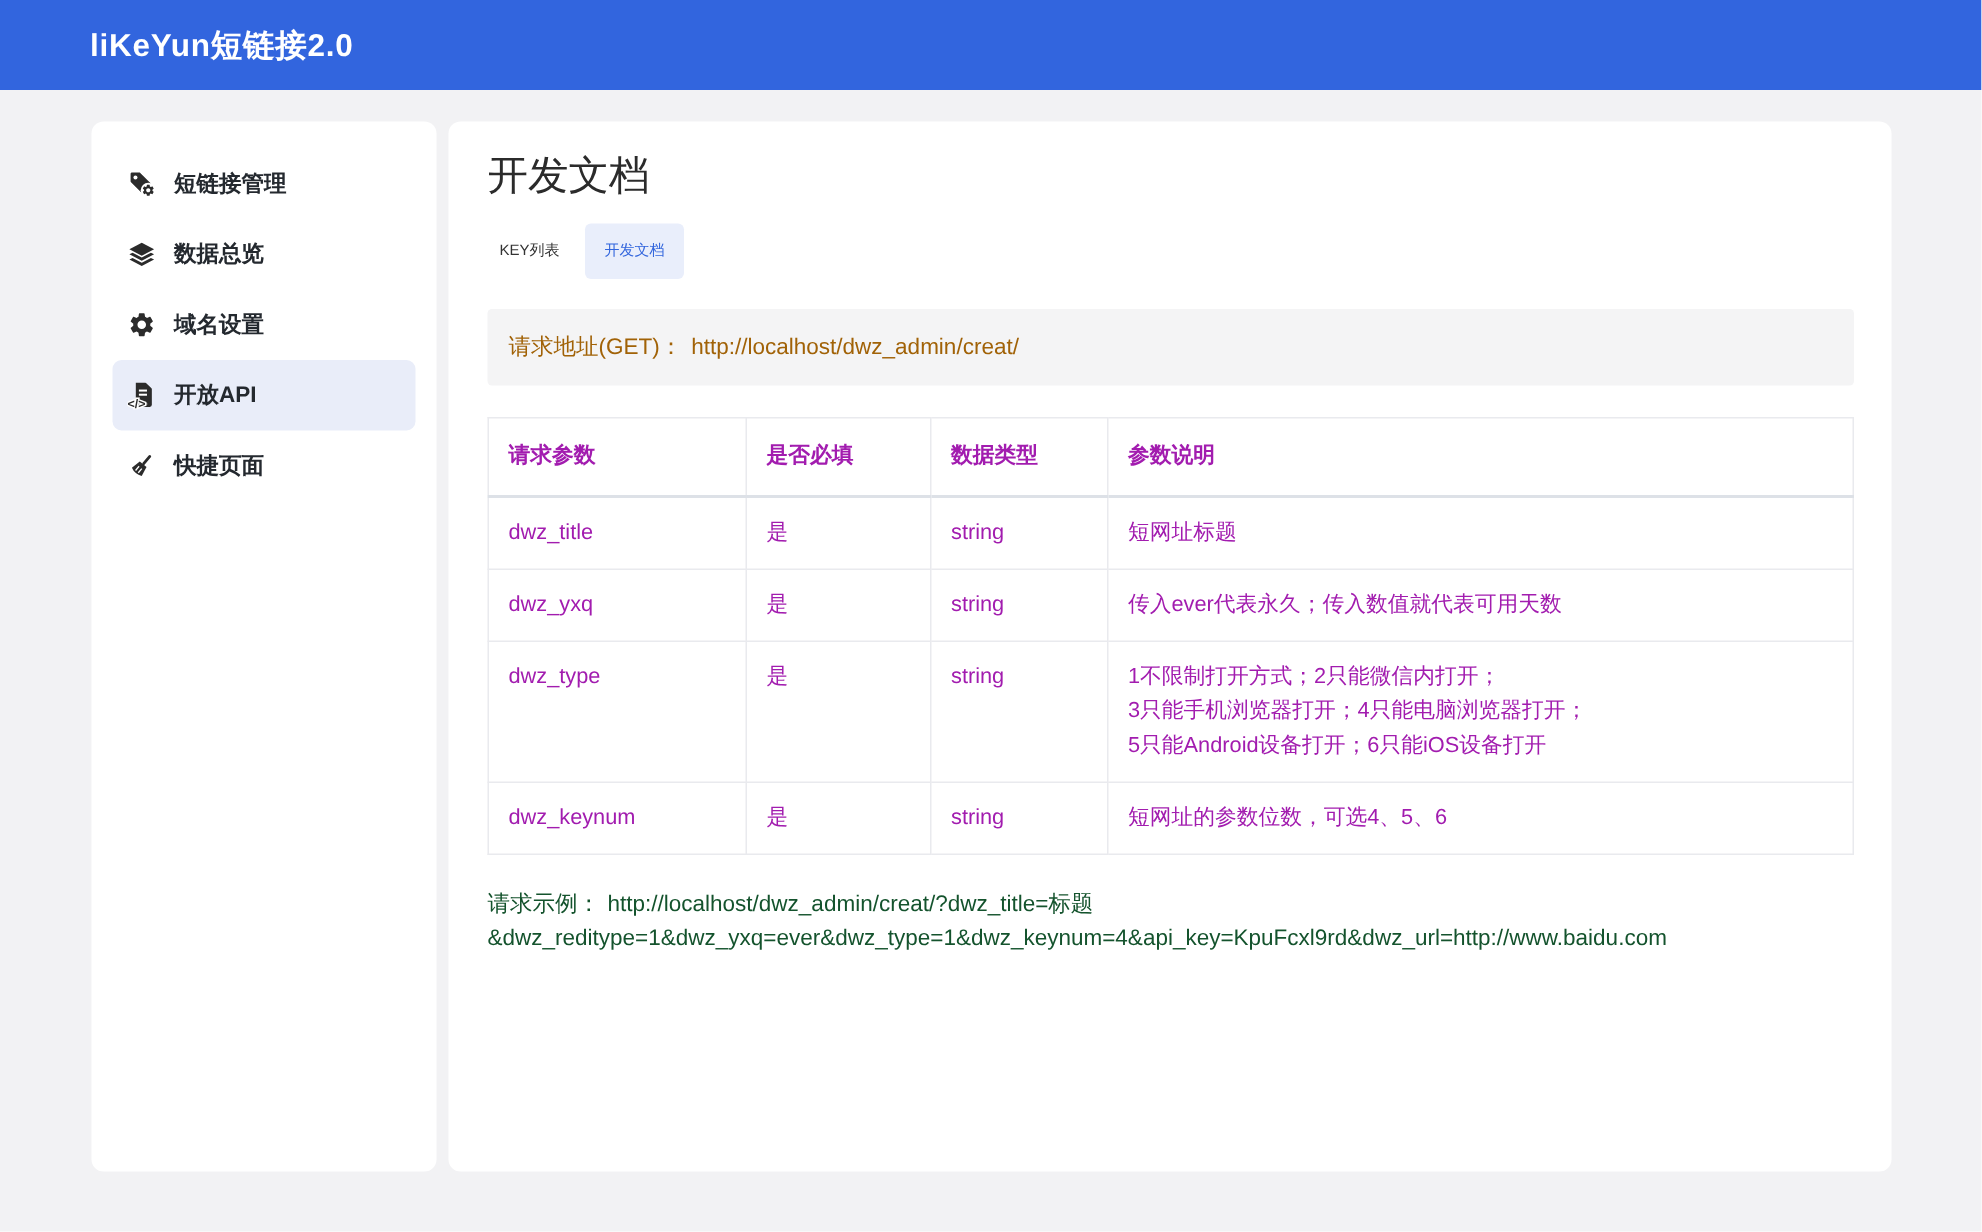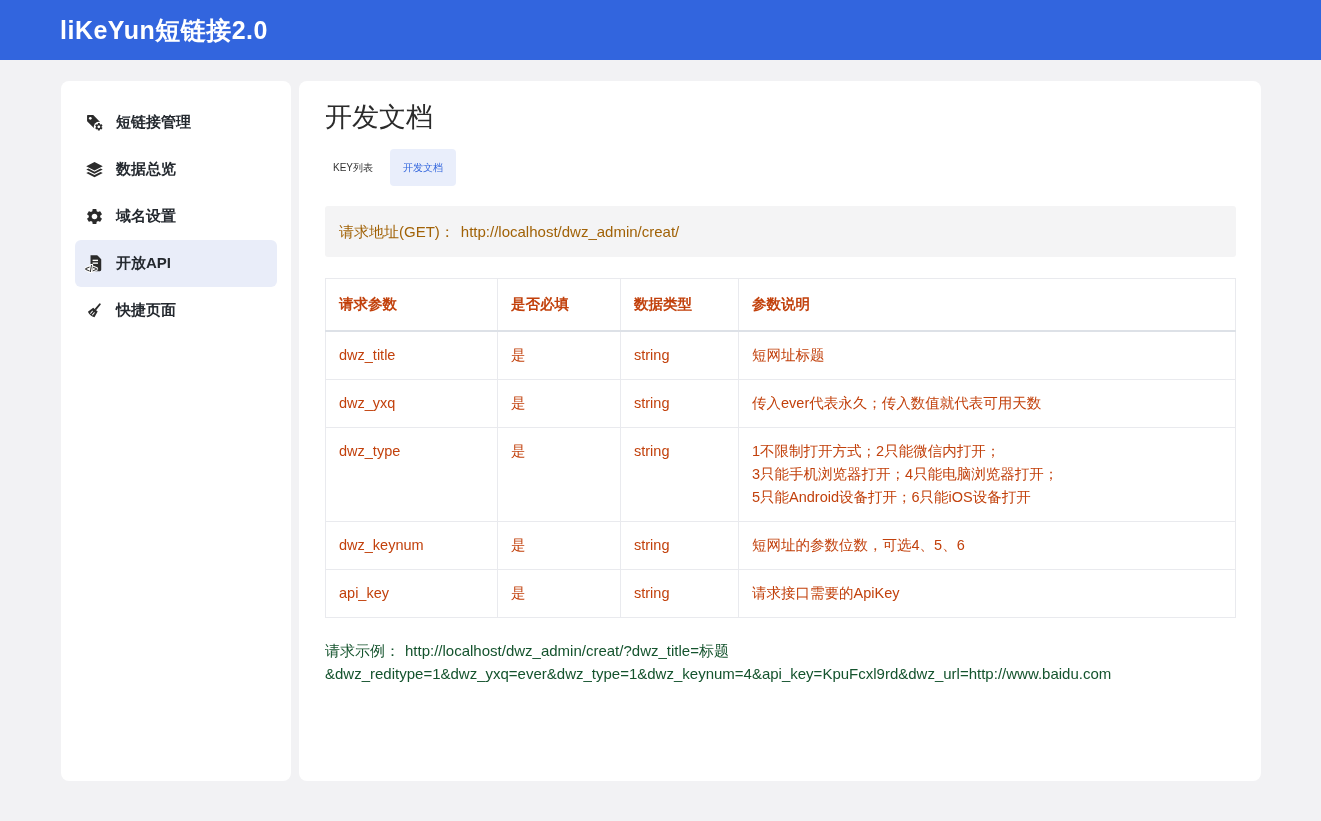--- a/index.html
+++ b/index.html
@@ -11,21 +11,21 @@
     color: #333;
   }
   
   .app-header {
     height: 60px;
     background: var(--header-bg, #3265de);
     display: flex; align-items: center;
     padding: 0 60px;
   }
   .logo {
-    color: #fff; font-size: 25px; font-weight: 700; letter-spacing: .5px;
+    color: #fff; font-size: 21px; font-weight: 700; letter-spacing: .5px;
   }
   
   .page {
     display: flex; align-items: stretch; gap: 8px;
     padding: 21px 60px 40px 61px;
   }
   .card { background: #fff; border-radius: 8px; }
   
   .sidebar {
     width: 230px; flex: 0 0 230px;
@@ -68,21 +68,21 @@
   }
   .req-box .req-url { margin-left: 6px; }
   
   table.params {
     width: 100%; margin-top: 21px;
     border-collapse: collapse; table-layout: fixed;
   }
   table.params th, table.params td {
     border: 1px solid #e9eaee;
     text-align: left; vertical-align: top;
-    font-size: 14.5px; color: #c2410c;
+    font-size: 14.5px; color: #a21caf;
     padding: 12px 13px; line-height: 1.58;
     white-space: pre-line;
     overflow: hidden;
   }
   table.params th {
     font-weight: 700; padding: 14px 13px;
     border-bottom: 2px solid #dde1e7;
   }
   
   .example {
@@ -216,26 +216,20 @@
           <td>1不限制打开方式；2只能微信内打开；
 3只能手机浏览器打开；4只能电脑浏览器打开；
 5只能Android设备打开；6只能iOS设备打开</td>
         </tr>
         <tr>
           <td>dwz_keynum</td>
           <td>是</td>
           <td>string</td>
           <td>短网址的参数位数，可选4、5、6</td>
         </tr>
-        <tr>
-          <td>api_key</td>
-          <td>是</td>
-          <td>string</td>
-          <td>请求接口需要的ApiKey</td>
-        </tr>
       </tbody>
     </table>
 
     <div class="example">
       <span class="ex-label">请求示例：</span><span class="ex-url">http://localhost/dwz_admin/creat/?dwz_title=标题
 &amp;dwz_reditype=1&amp;dwz_yxq=ever&amp;dwz_type=1&amp;dwz_keynum=4&amp;api_key=KpuFcxl9rd&amp;dwz_url=http://www.baidu.com</span>
     </div>
 
   </main>
 </div>

